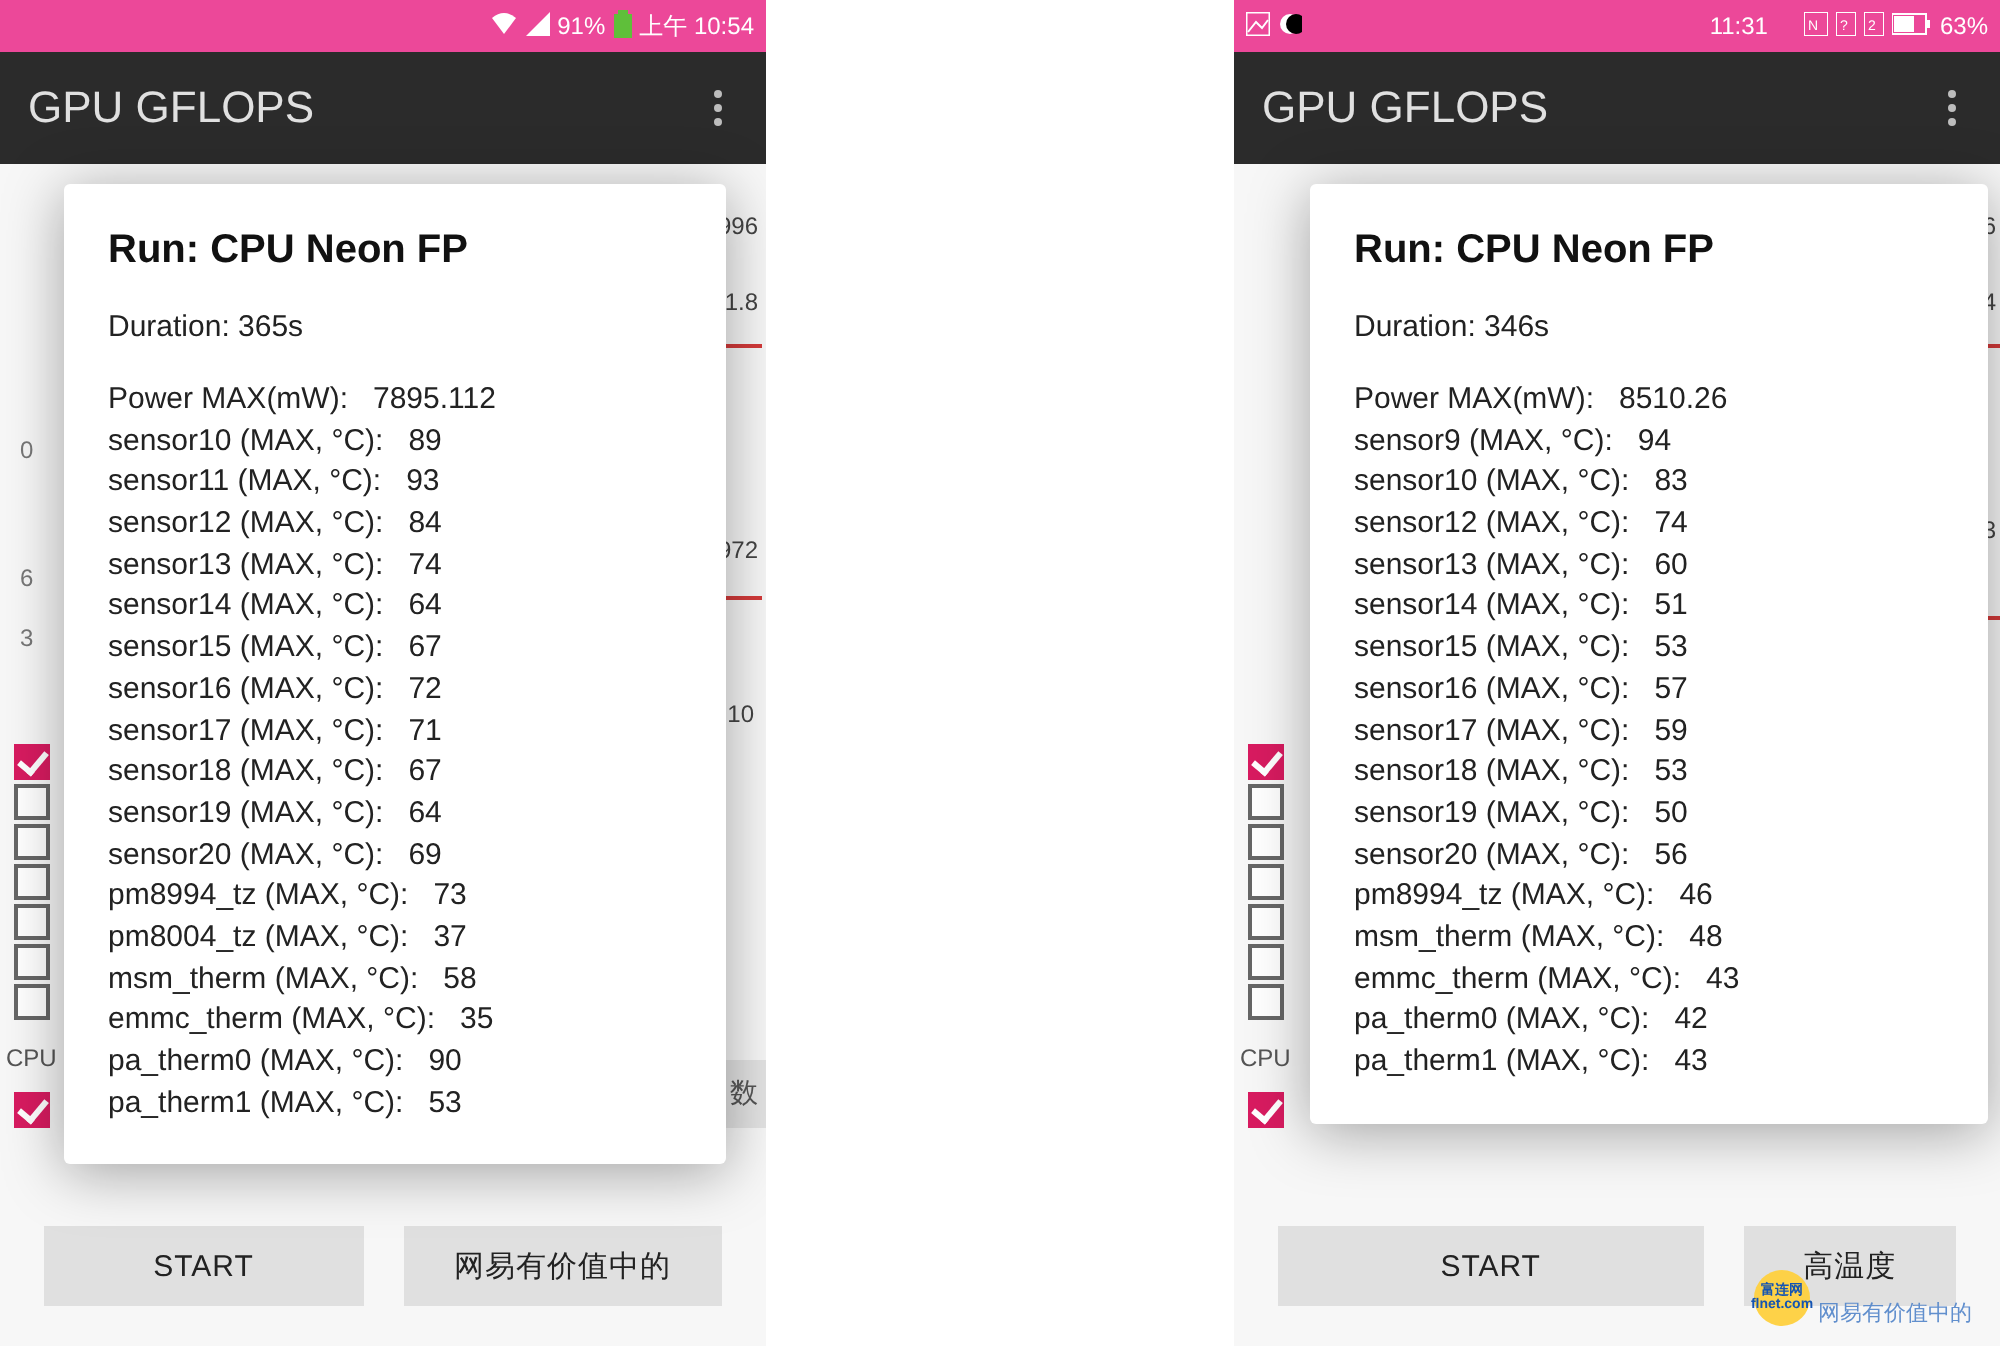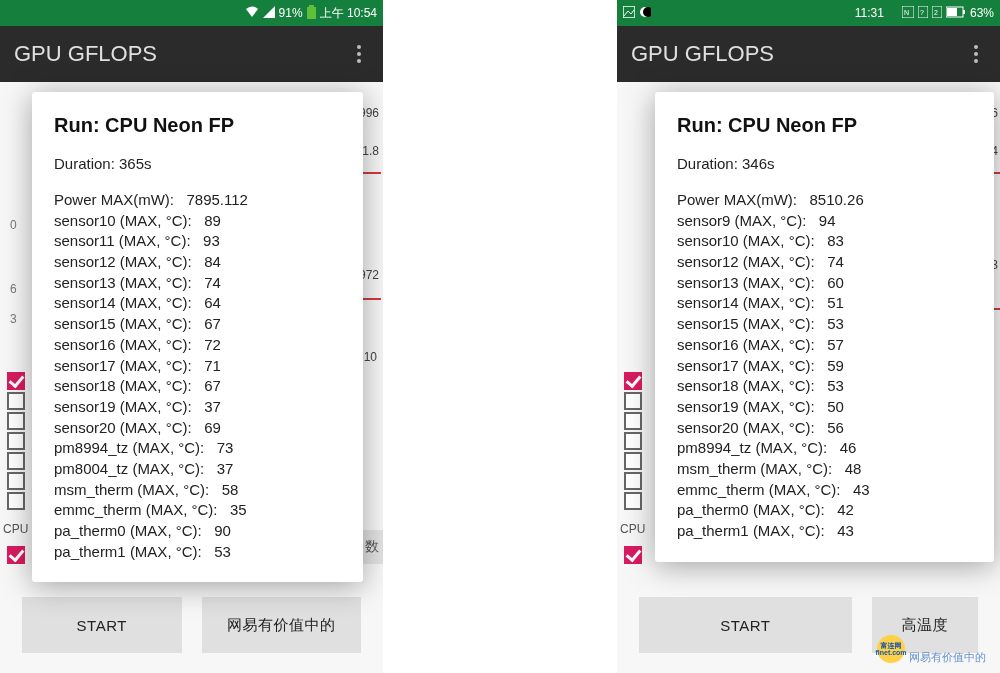--- a/index.html
+++ b/index.html
@@ -19,21 +19,21 @@
   .phone {
     position: relative;
     width: 383px;
     height: 673px;
     background: #f2f2f2;
     overflow: hidden;
   }
   
   .statusbar {
     height: 26px;
-    background: #15803d;
+    background: #ec4899;
     color: #fff;
     display: flex;
     align-items: center;
     font-size: 12px;
     padding: 12px 6px;
   }
   .sb-left { flex: 1; display:flex; gap:4px; align-items:center;}
   .sb-right { display:flex; gap:4px; align-items:center;}
   .sb-ico { display:inline-block; }
   
@@ -106,21 +106,21 @@
   }
   
   .btnrow {
     position:absolute;
     left:22px; right:22px; bottom:20px;
     display:flex;
     gap:20px;
   }
   .btn {
     flex:1;
-    height:56px;
+    height:40px;
     background:#e0e0e0;
     color:#222;
     font-size:15px;
     display:flex;
     align-items:center;
     justify-content:center;
     letter-spacing:0.5px;
   }
   
   .dialog {
@@ -259,21 +259,21 @@
           <div class="kv">Power MAX(mW):   7895.112</div>
           <div class="kv">sensor10 (MAX, °C):   89</div>
           <div class="kv">sensor11 (MAX, °C):   93</div>
           <div class="kv">sensor12 (MAX, °C):   84</div>
           <div class="kv">sensor13 (MAX, °C):   74</div>
           <div class="kv">sensor14 (MAX, °C):   64</div>
           <div class="kv">sensor15 (MAX, °C):   67</div>
           <div class="kv">sensor16 (MAX, °C):   72</div>
           <div class="kv">sensor17 (MAX, °C):   71</div>
           <div class="kv">sensor18 (MAX, °C):   67</div>
-          <div class="kv">sensor19 (MAX, °C):   37</div>
+          <div class="kv">sensor19 (MAX, °C):   64</div>
           <div class="kv">sensor20 (MAX, °C):   69</div>
           <div class="kv">pm8994_tz (MAX, °C):   73</div>
           <div class="kv">pm8004_tz (MAX, °C):   37</div>
           <div class="kv">msm_therm (MAX, °C):   58</div>
           <div class="kv">emmc_therm (MAX, °C):   35</div>
           <div class="kv">pa_therm0 (MAX, °C):   90</div>
           <div class="kv">pa_therm1 (MAX, °C):   53</div>
         </div>
     </div>
   </div>

